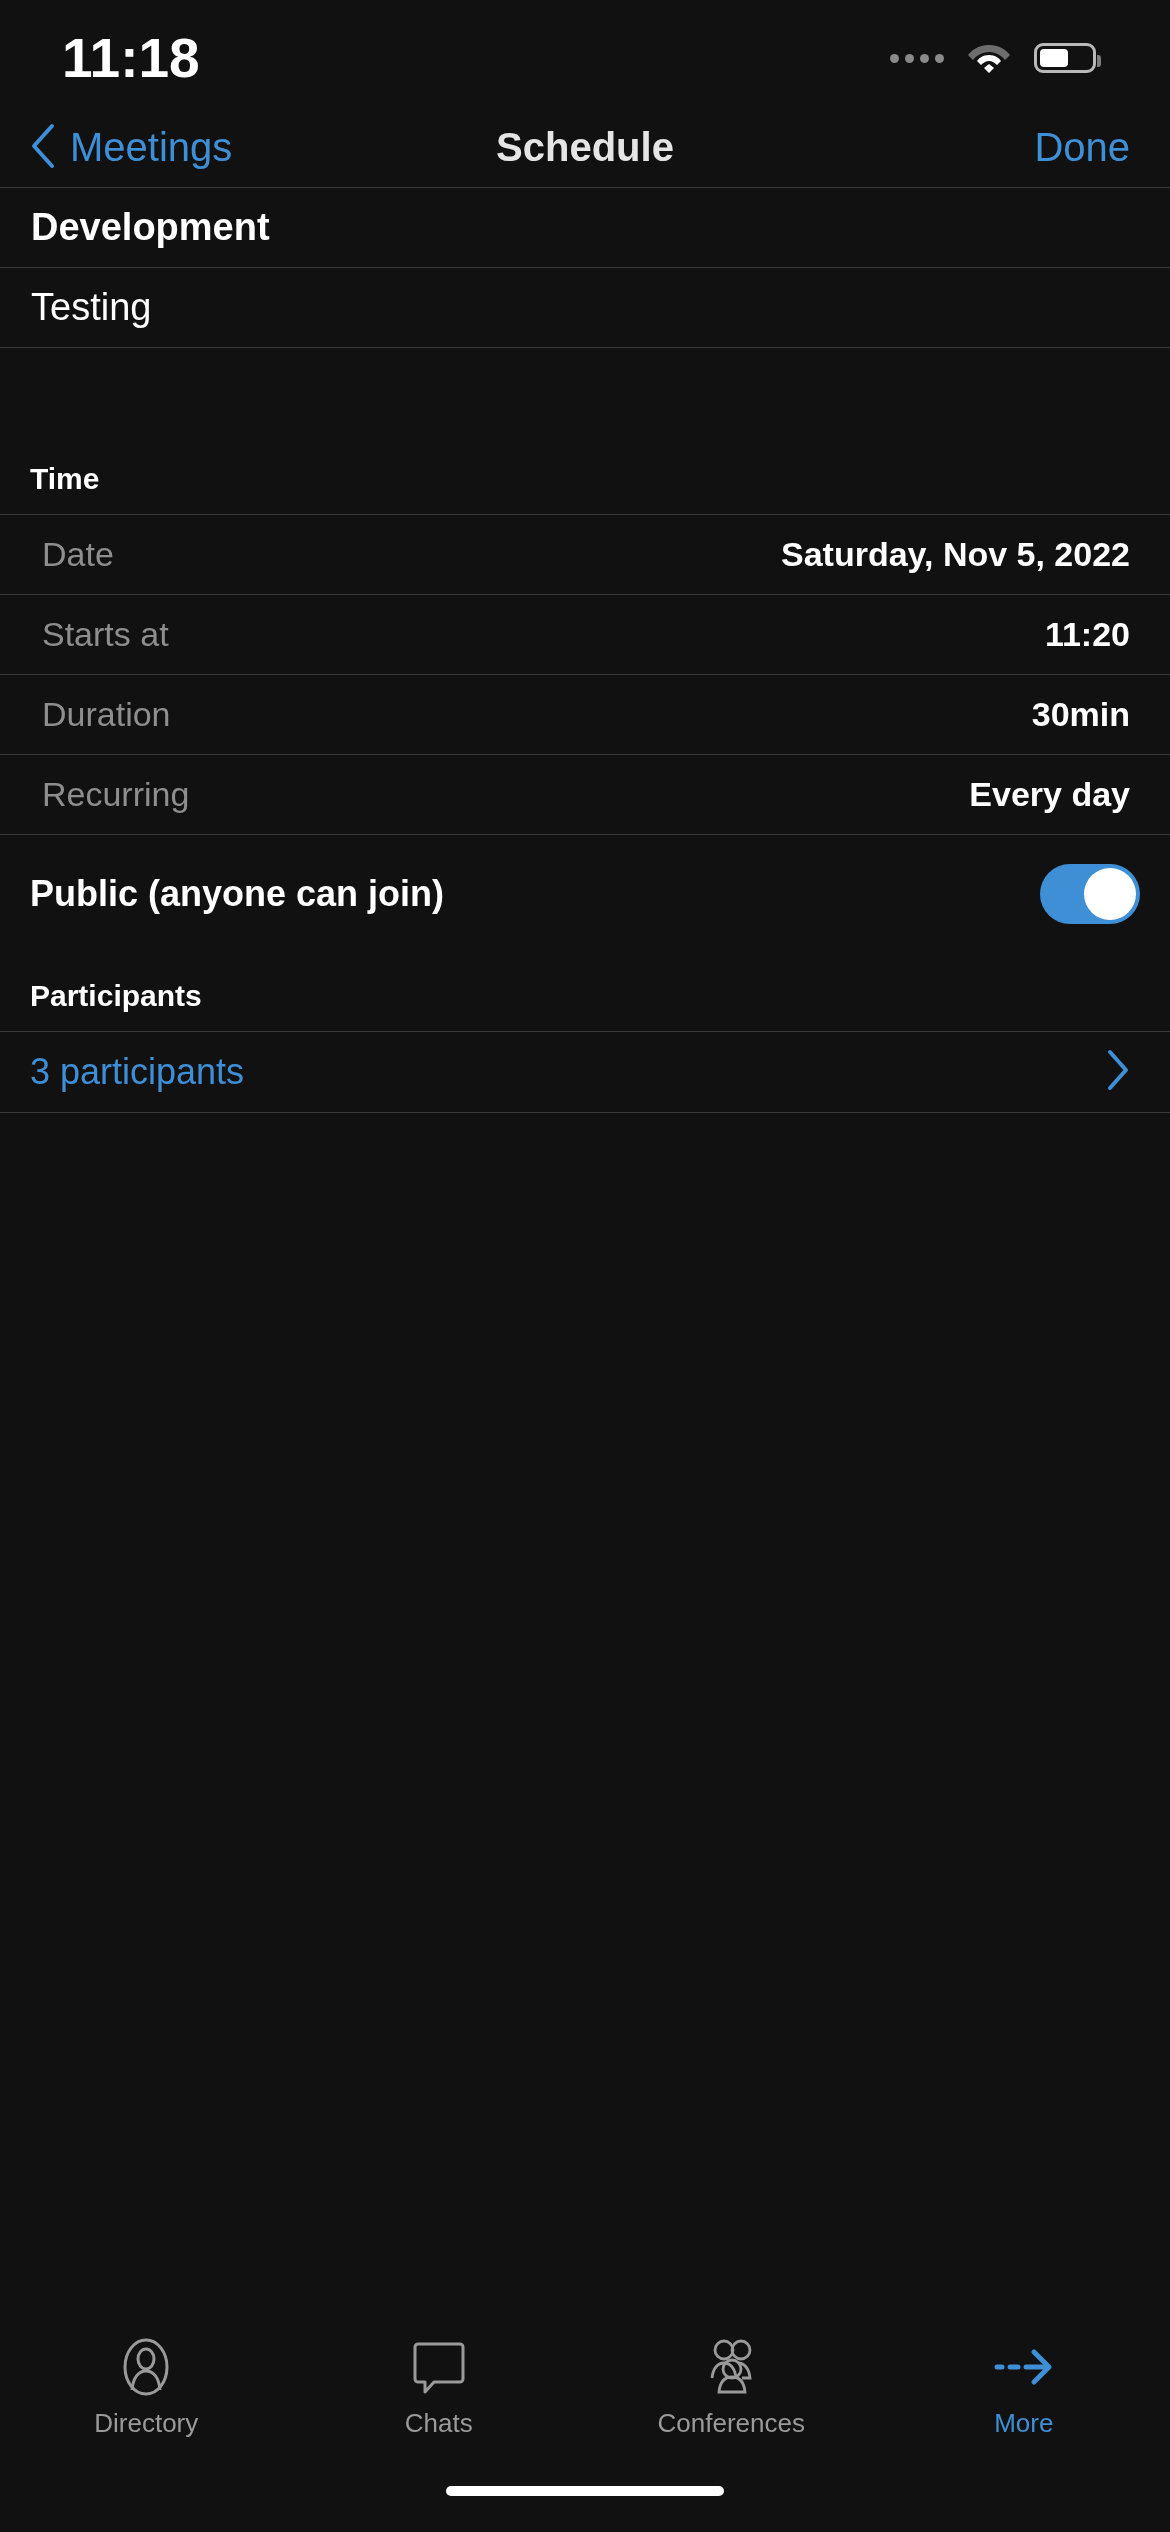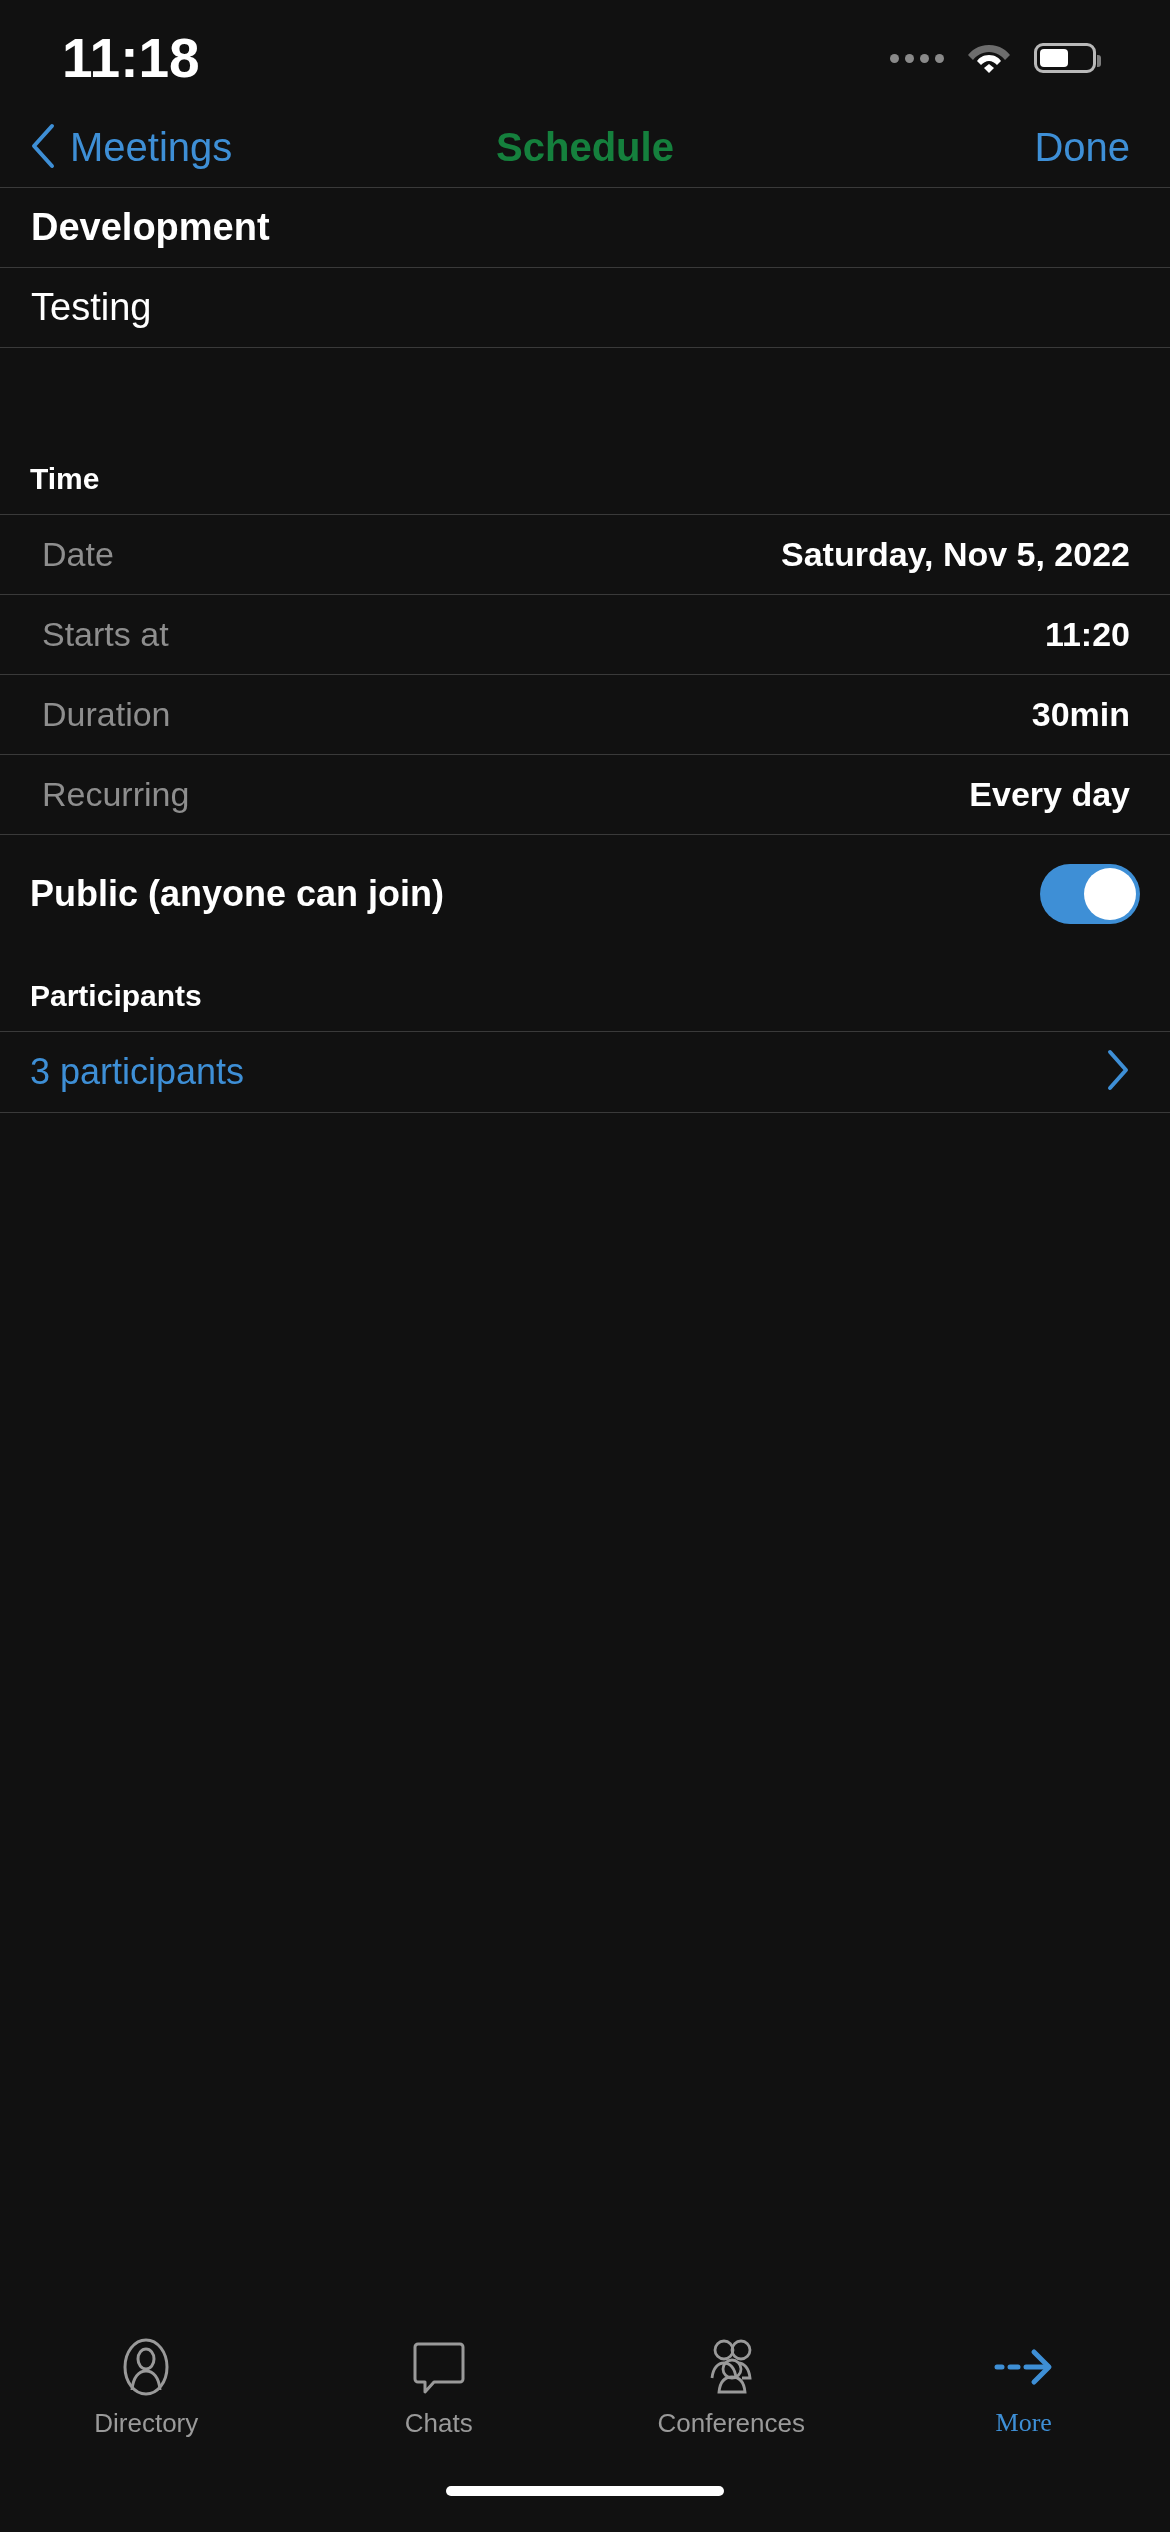--- a/index.html
+++ b/index.html
@@ -65,21 +65,21 @@
     cursor:pointer;
   }
   .nav-back .chev {
     display:block;
   }
   .nav-back-label { font-size:40px; color:#3e8fd6; }
   .nav-title {
     position:absolute; left:0; right:0;
     text-align:center;
     font-size:40px; font-weight:bold;
-    color:#15803d;
+    color:#e5e5e5;
     pointer-events:none;
   }
   .nav-done {
     margin-left:auto;
     padding-right:40px;
     font-size:40px;
     color:#3e8fd6;
     cursor:pointer;
   }
 
@@ -161,21 +161,21 @@
     padding-top:18px;
     background:#111111;
   }
   .tab {
     width:20%;
     display:flex; flex-direction:column; align-items:center; gap:12px;
     cursor:pointer;
   }
   .tab-icon { height:58px; display:flex; align-items:center; justify-content:center; }
   .tab-label { font-size:26px; color:#9a9a9a; }
-  .tab.active .tab-label { color:#3e8fd6;font-family:Liberation Serif, serif; }
+  .tab.active .tab-label { color:#3e8fd6; }
 
   .homebar-wrap {
     flex:0 0 60px;
     display:flex; align-items:flex-start; justify-content:center;
     padding-top:14px;
     background:#111111;
   }
   .homebar {
     width:278px; height:10px; border-radius:6px; background:#ffffff;
   }

